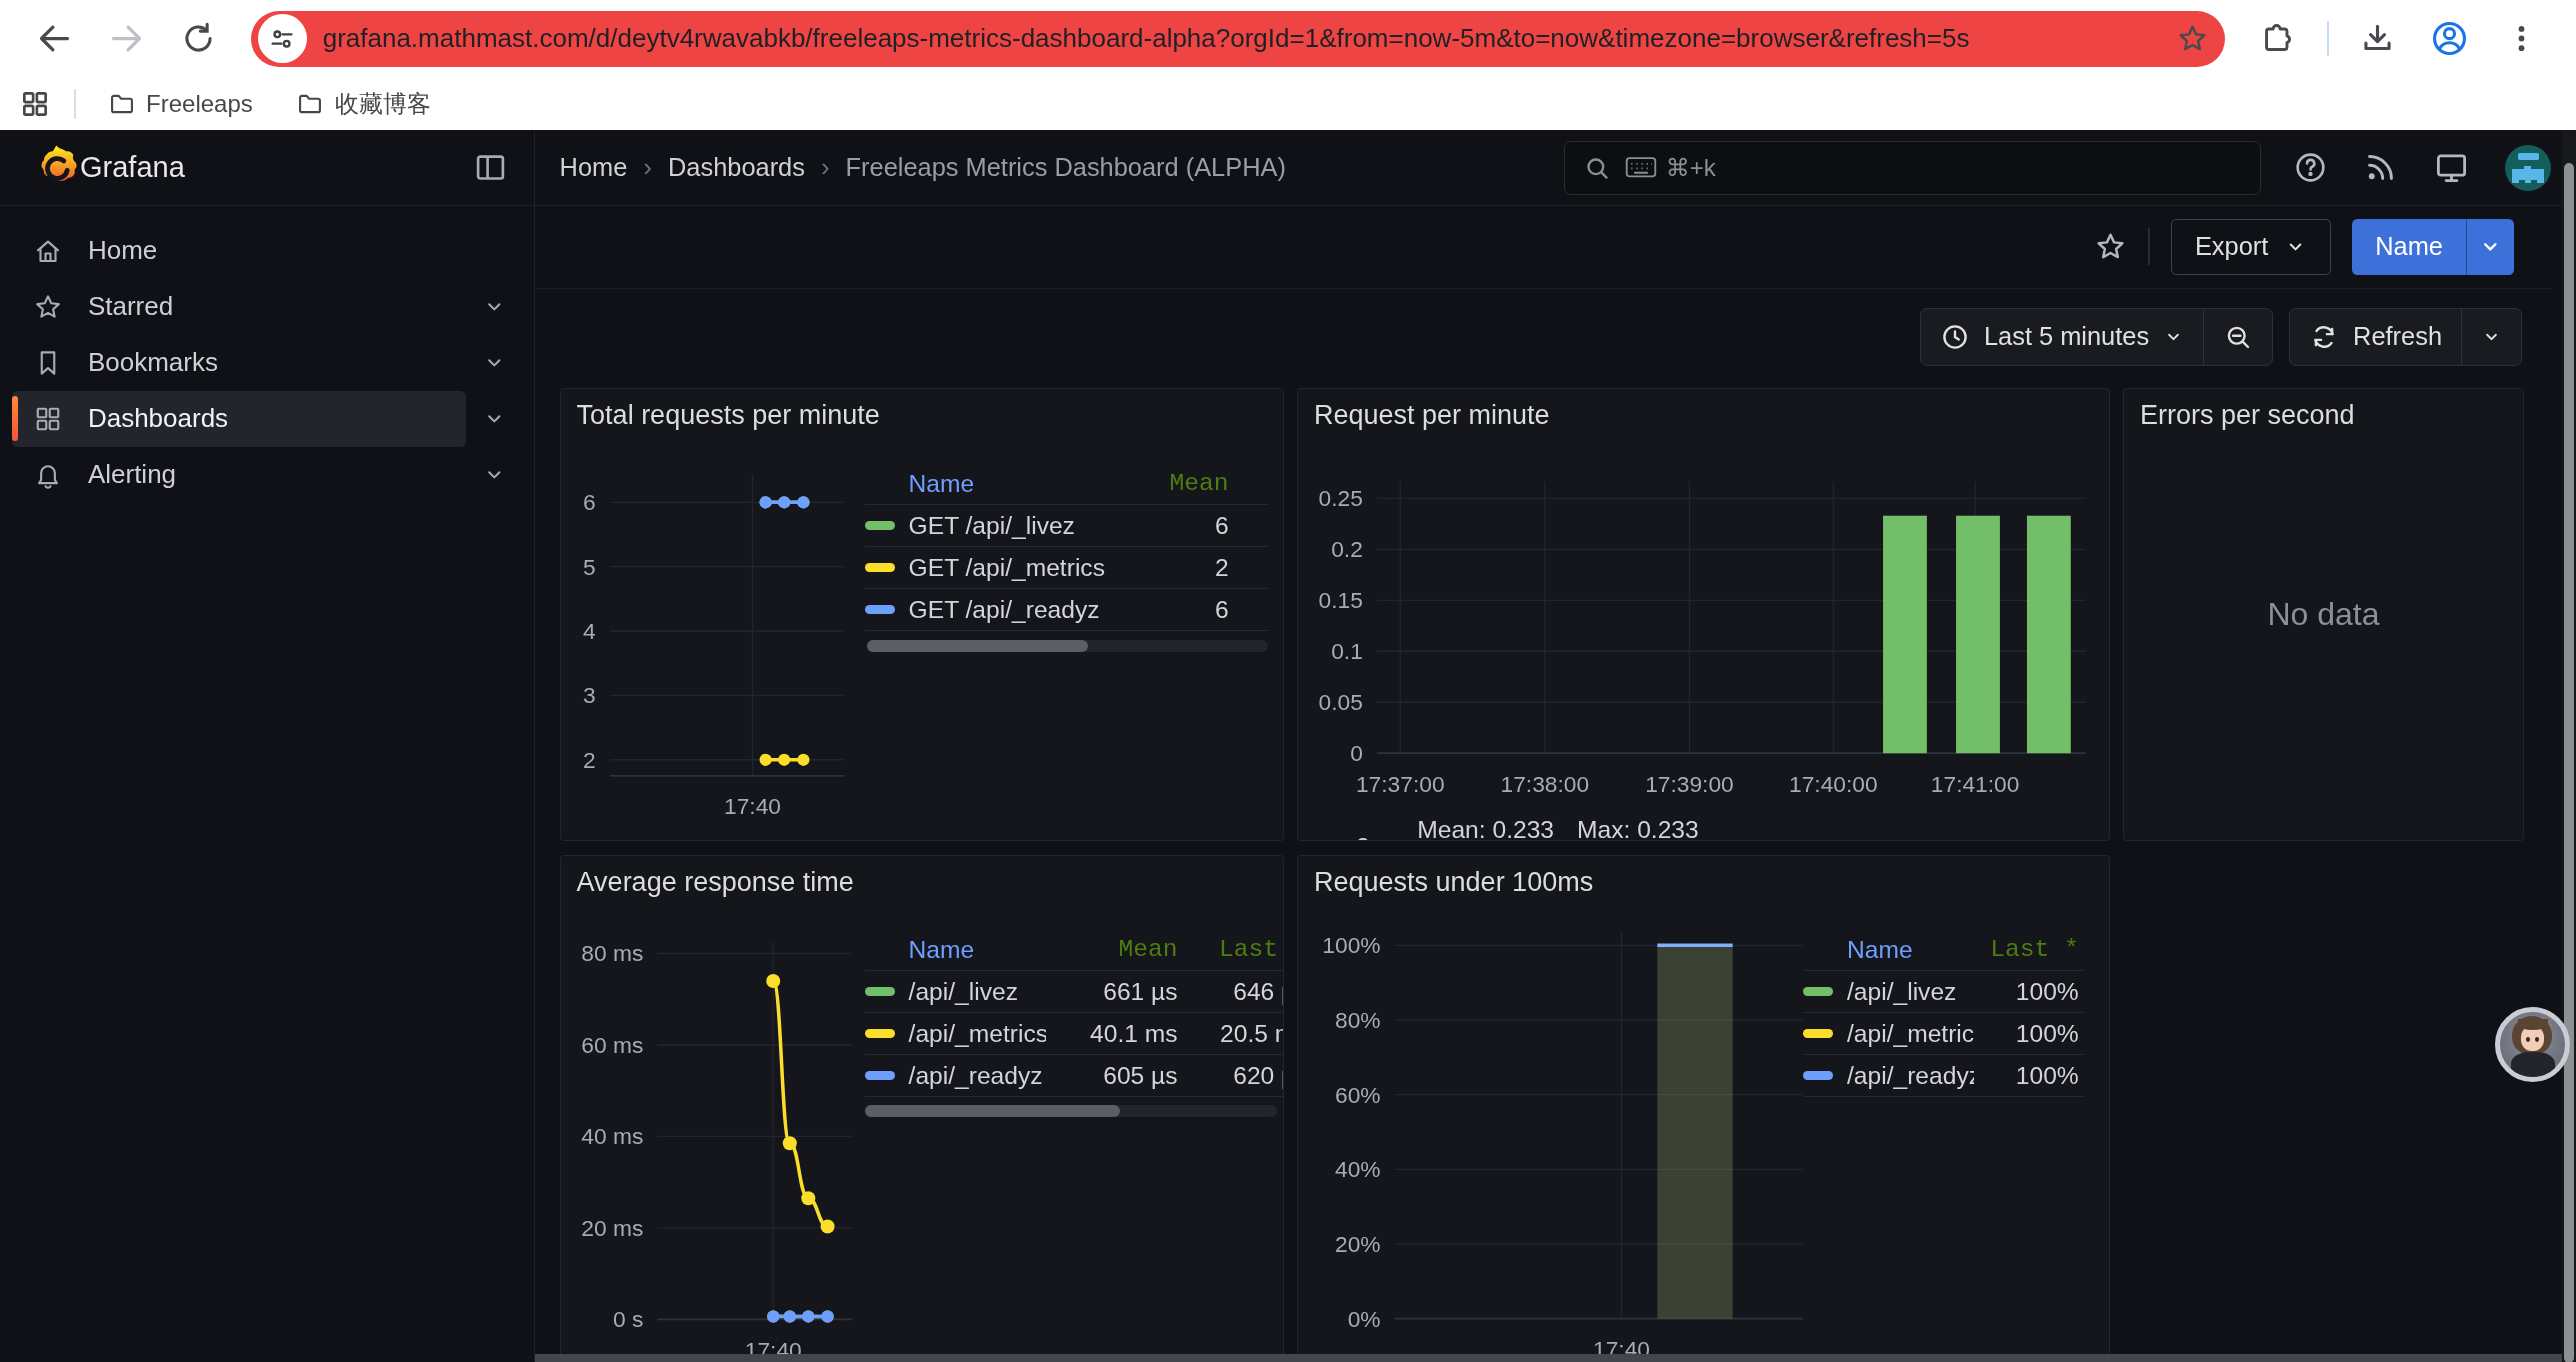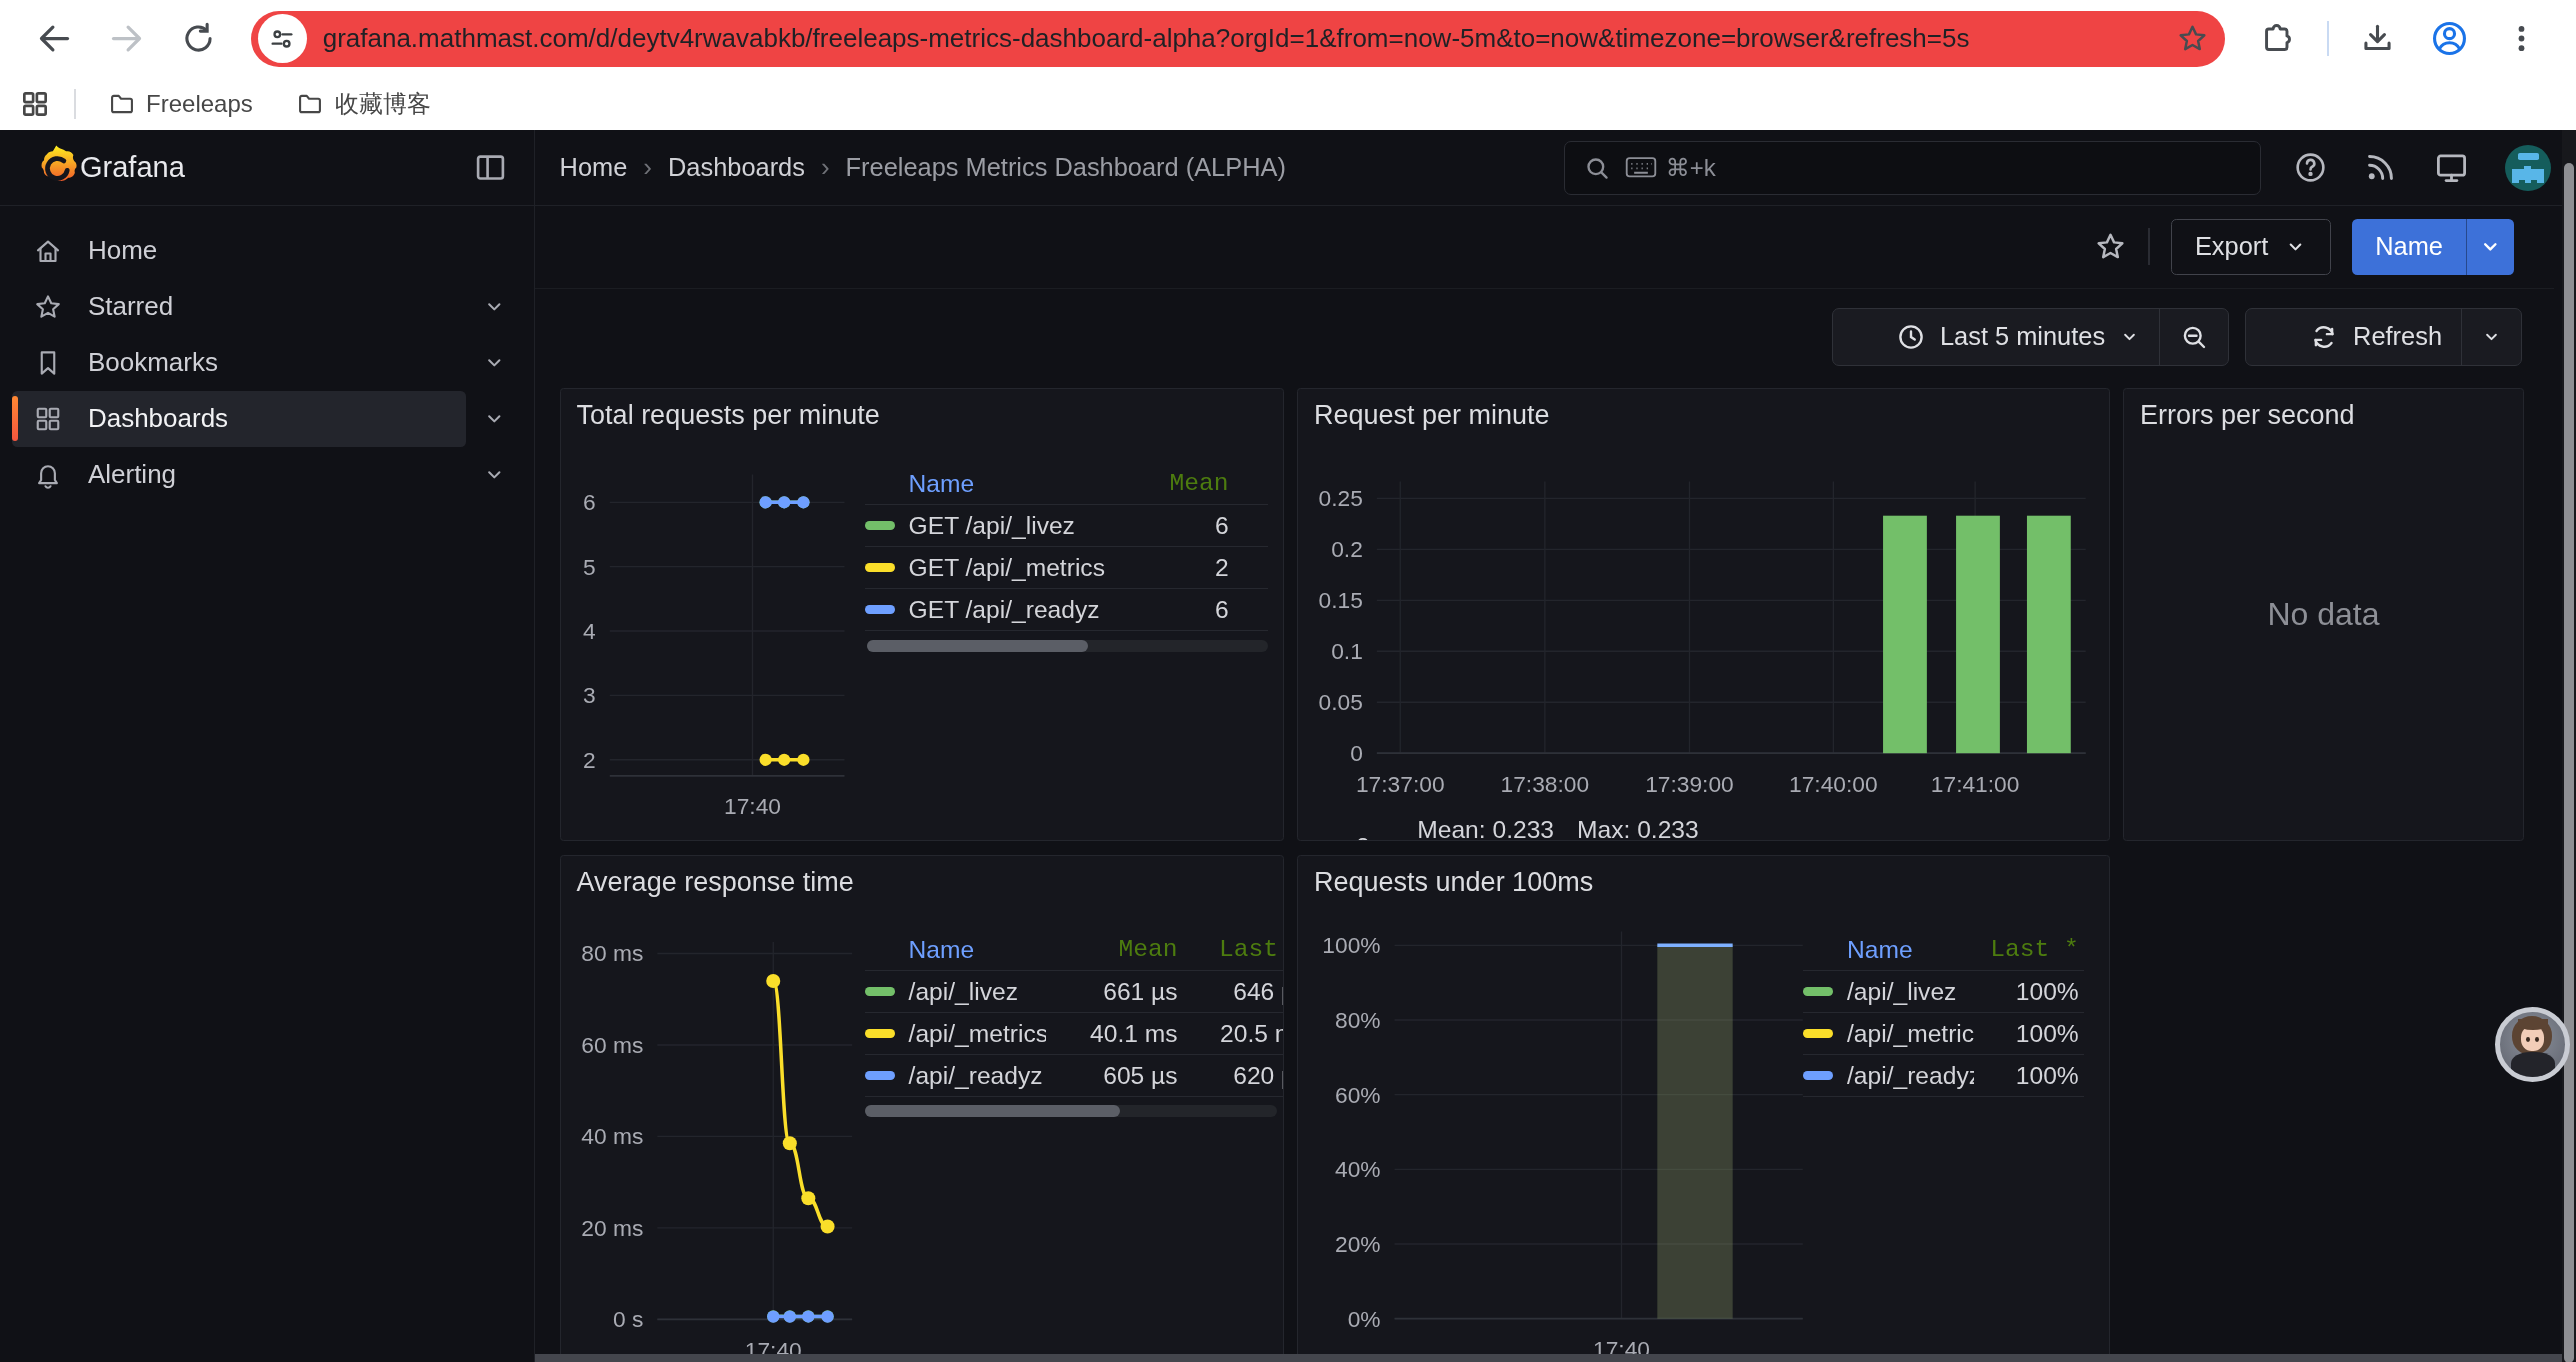--- a/index.html
+++ b/index.html
@@ -66,21 +66,21 @@
            justify-content:flex-end;gap:21px;padding-right:40px;border-bottom:0.9px solid #1B1D22;box-sizing:border-box;}
   .icon-btn{color:#B6B8BF;display:flex;align-items:center;justify-content:center;}
   .v-div{width:1.8px;height:37px;background:#2A2C33;}
   .btn-export{height:56px;padding:0 23px;border:0.9px solid #41434B;border-radius:5.3px;background:transparent;
               color:#DFE0E4;font-size:25.4px;display:flex;align-items:center;gap:16px;}
   .btn-share{height:56px;border-radius:5.3px;overflow:hidden;display:flex;}
   .share-main{background:#3D71D9;color:#fff;padding:0 23px;display:flex;align-items:center;font-size:25.4px;font-weight:500;}
   .share-chev{background:#3D71D9;border-left:1.8px solid rgba(0,0,0,.35);width:47px;display:flex;
               align-items:center;justify-content:center;color:#fff;}
   .timerow{position:absolute;top:93px;right:40px;height:77px;display:flex;align-items:center;gap:16px;}
-  .ctrl{display:flex;align-items:stretch;background:#1A1B21;border:0.9px solid #2F3138;border-radius:7px;height:58px;box-sizing:border-box;padding-left:44px;}
+  .ctrl{display:flex;align-items:stretch;background:#1A1B21;border:0.9px solid #2F3138;border-radius:7px;height:58px;box-sizing:border-box;}
   .ctrl-seg{display:flex;align-items:center;gap:14px;padding:0 19px;font-size:25.4px;color:#DFE0E4;}
   .ctrl-seg + .ctrl-seg{border-left:0.9px solid #2F3138;}
   
   .panel{position:absolute;background:#15161C;border:0.9px solid #24262D;border-radius:3.5px;overflow:hidden;box-sizing:border-box;}
   #p1{left:24.6px;top:183px;width:724px;height:453px;}
   #p2{left:762px;top:183px;width:813px;height:453px;}
   #p3{left:1588px;top:183px;width:401px;height:453px;}
   #p4{left:24.6px;top:650px;width:724px;height:544px;}
   #p5{left:762px;top:650px;width:813px;height:544px;}
   .panel-title{position:absolute;top:10.5px;left:16px;font-size:27px;font-weight:500;color:#DCDDE1;white-space:nowrap;}

